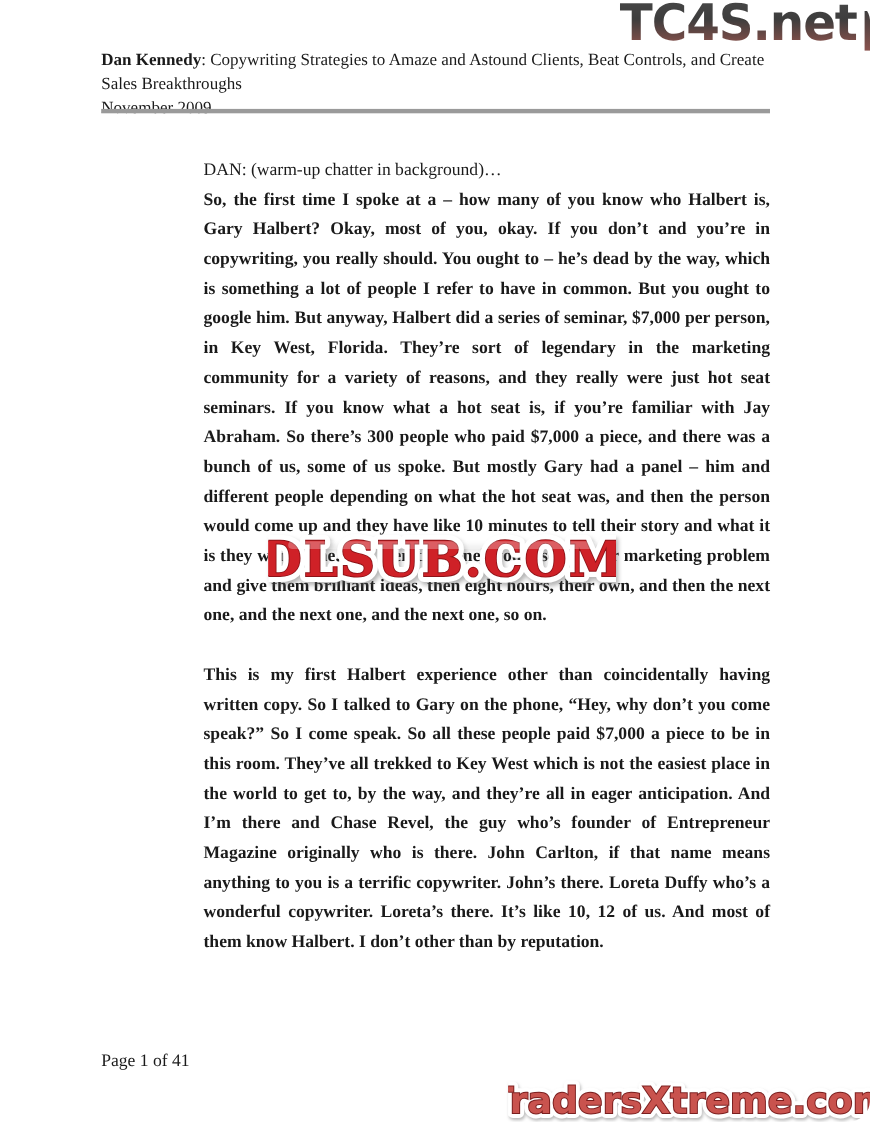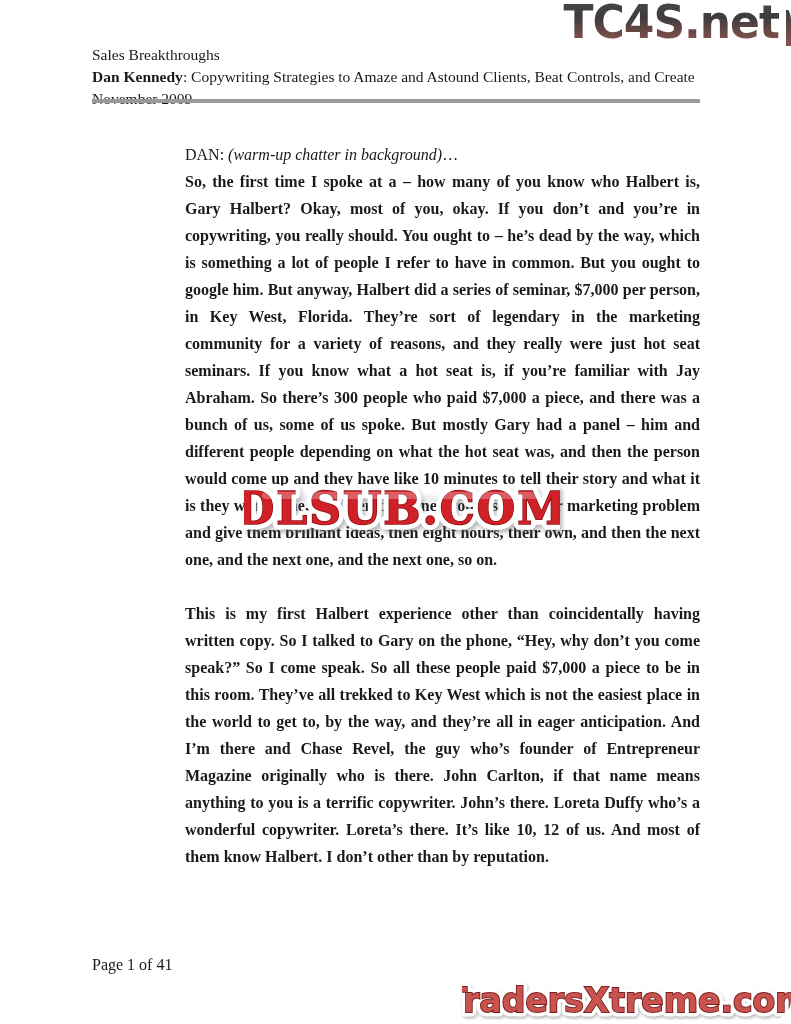--- a/index.html
+++ b/index.html
@@ -52,21 +52,21 @@
   
   .body-text{
     position:absolute; left:185px; top:141px; width:515px;
     font-size:16px; line-height:27px;
     text-align:justify;
   }
   .body-text p{ margin:0; }
   .body-text p.para{ margin-top:27px;font-weight:bold; }
   .body-text p.first-para{ margin-top:0; }
   .speaker-line{ text-align:left; }
-  .speaker-line .stage{ font-style:italic; }
+  .speaker-line .stage{ }
 
   
   .watermark{
     position:absolute; left:244px; top:480px;
     width:316px; height:62px;
   }
   .wm-text{
     font-family:"DejaVu Serif", serif;
     font-weight:bold;
     font-size:44px;
@@ -116,22 +116,22 @@
 </style>
 </head>
 <body>
 
 <div class="page">
 
   <div class="tc4s">TC4S.net</div>
   <div class="edge-mark"></div>
 
   <div class="header">
+    <div class="hline"><b>Dan Kennedy</b><span>: Copywriting Strategies to Amaze and Astound Clients, Beat Controls, and Create</span></div>
     <div class="hline">Sales Breakthroughs</div>
-    <div class="hline"><b>Dan Kennedy</b><span>: Copywriting Strategies to Amaze and Astound Clients, Beat Controls, and Create</span></div>
     <div class="hline">November 2009</div>
   </div>
   <div class="rule"></div>
 
   <div class="body-text">
     <p class="speaker-line"><span>DAN:  </span><span class="stage">(warm-up chatter in background)</span><span>…</span></p>
     <p class="para first-para">So, the first time I spoke at a – how many of you know who Halbert is, Gary Halbert? Okay, most of you, okay. If you don’t and you’re in copywriting, you really should. You ought to – he’s dead by the way, which is something a lot of people I refer to have in common. But you ought to google him. But anyway, Halbert did a series of seminar, $7,000 per person, in Key West, Florida. They’re sort of legendary in the marketing community for a variety of reasons, and they really were just hot seat seminars. If you know what a hot seat is, if you’re familiar with Jay Abraham. So there’s 300 people who paid $7,000 a piece, and there was a bunch of us, some of us spoke. But mostly Gary had a panel – him and different people depending on what the hot seat was, and then the person would come up and they have like 10 minutes to tell their story and what it is they want done, and then the panel would solve their marketing problem and give them brilliant ideas, then eight hours, their own, and then the next one, and the next one, and the next one, so on.</p>
     <p class="para">This is my first Halbert experience other than coincidentally having written copy. So I talked to Gary on the phone, “Hey, why don’t you come speak?” So I come speak. So all these people paid $7,000 a piece to be in this room. They’ve all trekked to Key West which is not the easiest place in the world to get to, by the way, and they’re all in eager anticipation. And I’m there and Chase Revel, the guy who’s founder of Entrepreneur Magazine originally who is there. John Carlton, if that name means anything to you is a terrific copywriter. John’s there. Loreta Duffy who’s a wonderful copywriter. Loreta’s there. It’s like 10, 12 of us. And most of them know Halbert. I don’t other than by reputation.</p>
   </div>
 

